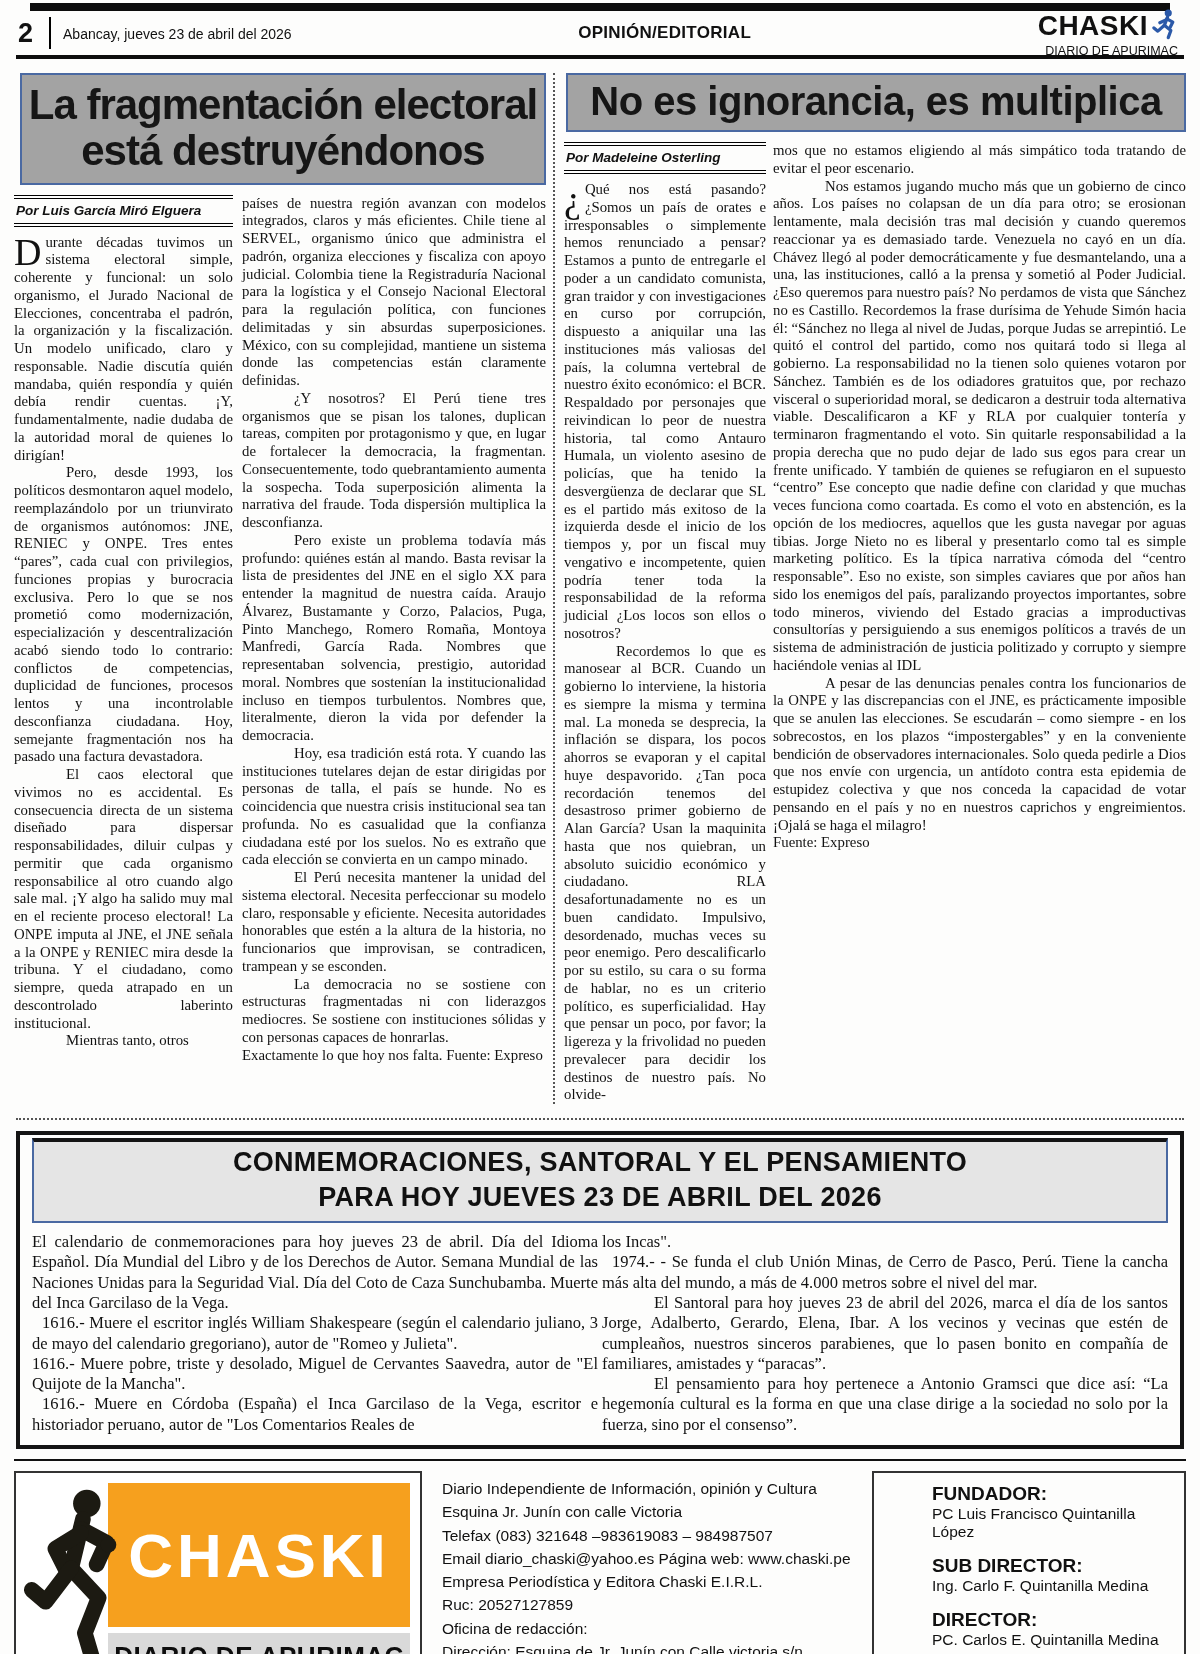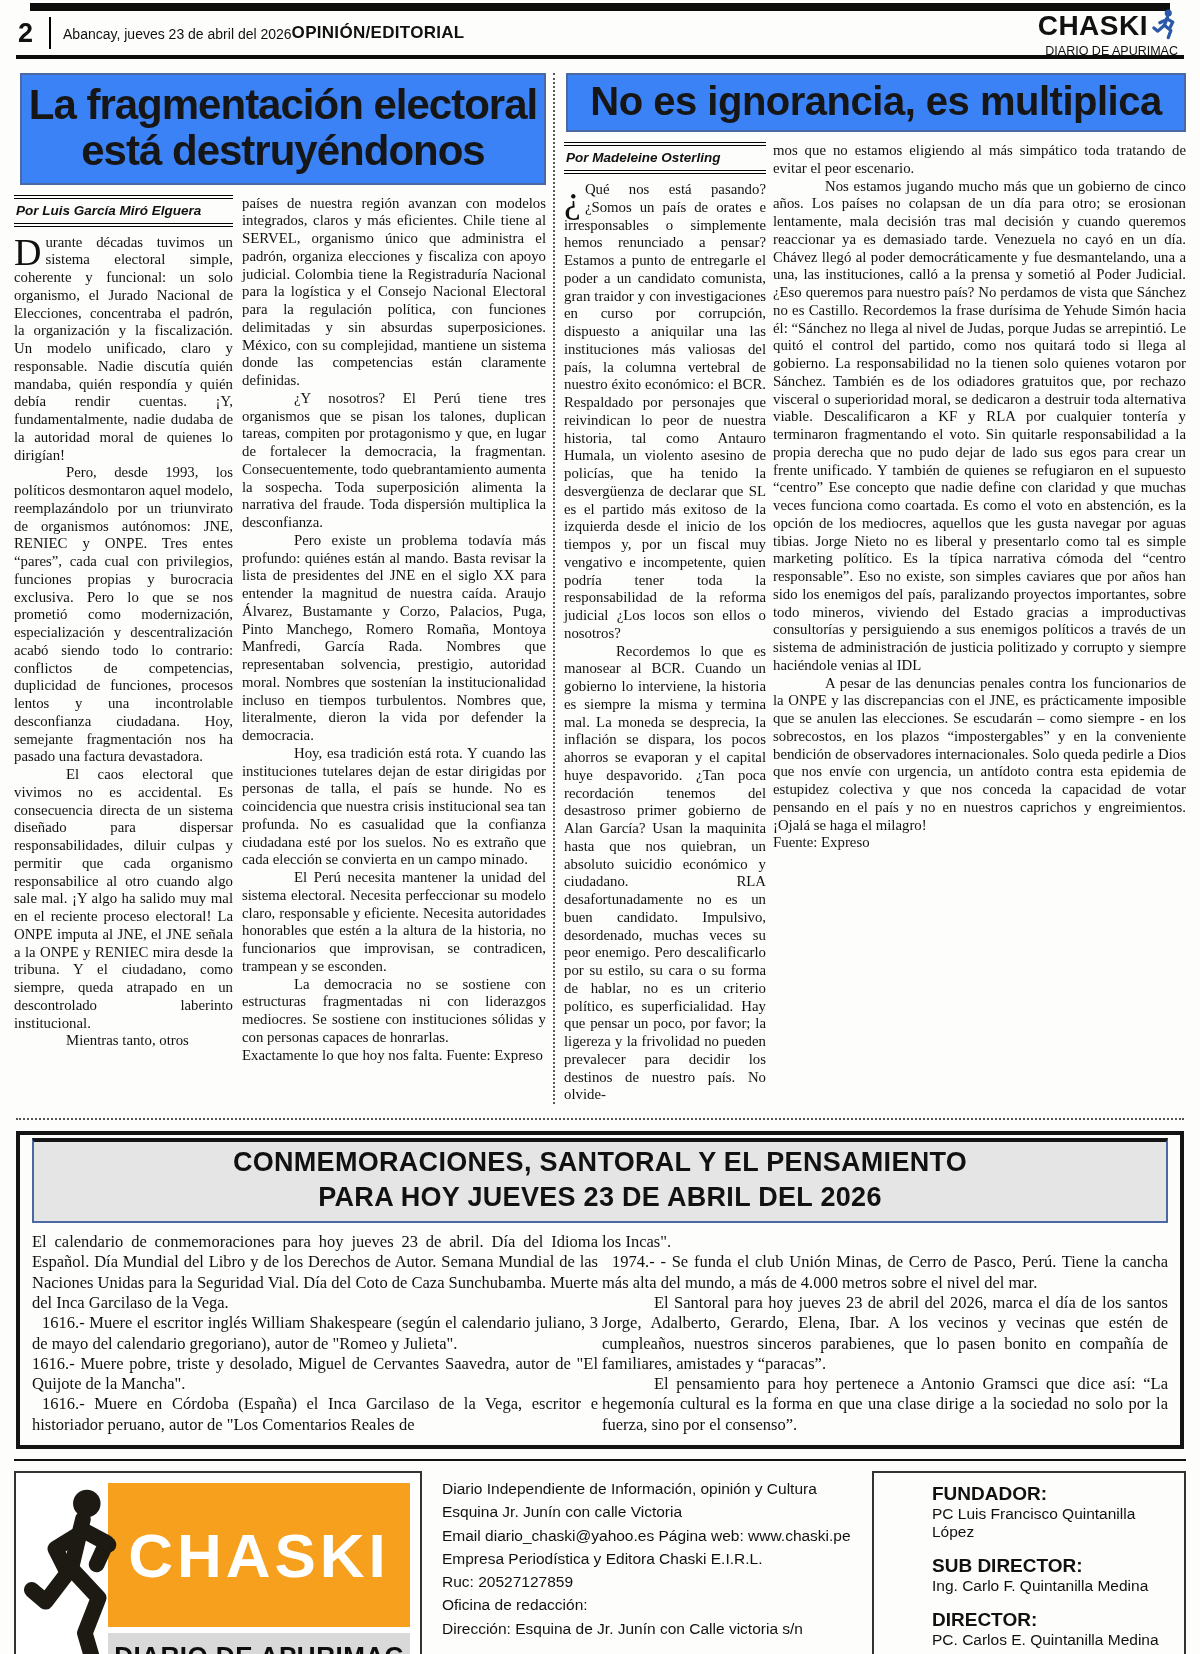--- a/index.html
+++ b/index.html
@@ -8,34 +8,34 @@
     width:1200px; height:1654px; margin:0 auto; background:#fdfdfc;
     position:relative; overflow:hidden; padding:0 14px;
     font-family:"Liberation Serif", serif; color:#111;
   }
   
   .topbar { height:8px; background:#0d0d0d; margin:3px 16px 0 16px; }
   .hdr { display:flex; align-items:center; height:44px; padding:0 4px; }
   .pagenum { font:bold 27px "Liberation Sans", sans-serif; }
   .hdr-vline { width:2px; height:32px; background:#000; margin:0 12px 0 16px; }
   .dateline { font:14px "Liberation Sans", sans-serif; padding-top:2px; }
-  .section-title { flex:1; font:bold 17px "Liberation Sans", sans-serif; letter-spacing:.3px; }
+  .section-title { flex:1; text-align:center; font:bold 17px "Liberation Sans", sans-serif; letter-spacing:.3px; }
   .masthead { text-align:right; line-height:1; padding-right:4px; }
   .masthead-row { display:flex; align-items:center; justify-content:flex-end; gap:4px; }
   .masthead-title { font:bold 28px "Liberation Sans", sans-serif; letter-spacing:.5px; }
   .masthead-sub { font:12.5px "Liberation Sans", sans-serif; margin-top:1px; }
   .hdr-rule { height:4px; background:#0d0d0d; margin:0 2px; }
 
   
   .articles { display:flex; margin-top:14px; min-height:985px; }
   .article-left { width:532px; flex:none; }
   .article-divider { border-left:2px dotted #555; margin:0 9px 0 7px; }
   .article-right { flex:1; }
   .headline {
-    background:#3b82f6; border:2px solid #4a69a2; text-align:center;
+    background:#a3a3a3; border:2px solid #4a69a2; text-align:center;
     font-family:"Liberation Sans", sans-serif; font-weight:bold; color:#161616; margin:0;
   }
   .headline-left { font-size:42px; line-height:1.09; padding:7px 2px 9px; margin-left:6px; letter-spacing:-1px; }
   .headline-right { font-size:40px; line-height:1.1; padding:4px 2px 7px; margin-left:2px; letter-spacing:-.5px; }
   .cols { display:flex; margin-top:10px; }
   .article-left .colA { width:219px; flex:none; }
   .article-left .colB { flex:1; margin-left:9px; }
   .article-right .colA { width:202px; flex:none; }
   .article-right .colB { flex:1; margin-left:7px; }
   .byline {
@@ -201,20 +201,21 @@
             <path d="M25 42 L12 59 L5 53"></path>
           </g>
           <circle cx="44" cy="30" r="4" fill="#1c1a12"></circle>
         </svg>
       </span>
     </div>
 
     <div class="contact">
       <div>Diario Independiente de Información, opinión y Cultura</div>
       <div>Esquina  Jr. Junín con calle Victoria</div>
+      <div>Telefax (083) 321648 –983619083 – 984987507</div>
       <div>Email diario_chaski@yahoo.es  Página web: www.chaski.pe</div>
       <div>Empresa Periodística y Editora Chaski E.I.R.L.</div>
       <div>Ruc: 20527127859</div>
       <div>Oficina de redacción:</div>
       <div>Dirección: Esquina de Jr. Junín con Calle victoria  s/n</div>
     </div>
 
     <div class="staff-box">
       <div class="staff-entry">
         <div class="staff-role">FUNDADOR:</div>

